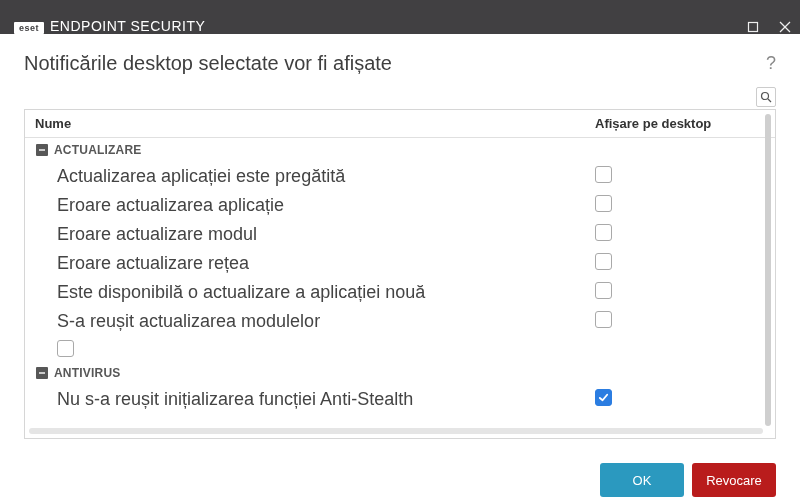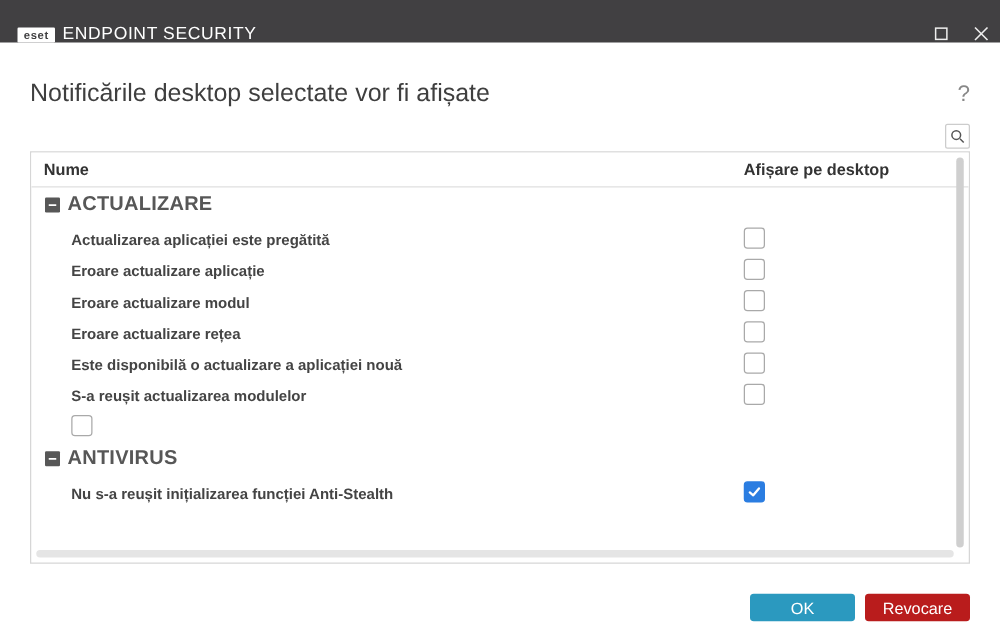--- a/index.html
+++ b/index.html
@@ -10,21 +10,21 @@
   }
   .brand-logo {
     background: #fff; color: #414042; font-size: 9px; font-weight: 700;
     padding: 1px 5px; border-radius: 1px; letter-spacing: 0.5px; margin-right: 6px;
   }
   .brand-text { font-size: 14px; font-weight: 400; letter-spacing: 0.5px; }
   .win-controls { margin-left: auto; display: flex; gap: 18px; align-items: center; }
   .win-btn { width: 14px; height: 14px; display: flex; align-items: center; justify-content: center; cursor: pointer; }
   .win-btn svg { stroke: #eee; }
   .heading-row {
-    padding: 30px 24px 12px 24px; display: flex; align-items: center;
+    padding: 18px 24px 12px 24px; display: flex; align-items: center;
   }
   .heading { font-size: 20px; color: #3f3f3f; font-weight: 400; flex: 1; }
   .help-icon { font-size: 18px; color: #888; cursor: pointer; }
   .content { padding: 0 24px 10px 24px; }
   .search-row { display: flex; justify-content: flex-end; margin-bottom: 2px; }
   .search-btn {
     width: 20px; height: 20px; border: 1px solid #ccc; background: #fff;
     display: flex; align-items: center; justify-content: center; cursor: pointer;
     border-radius: 2px;
   }
@@ -35,27 +35,27 @@
     display: flex; border-bottom: 1px solid #e0e0e0; background: #fff;
     padding: 6px 10px; font-size: 13px; font-weight: 700; color: #333;
   }
   .th-name { flex: 1; }
   .th-display { width: 170px; }
   .tbody {
     overflow-y: auto; height: calc(100% - 32px);
   }
   .exp-icon { width:12px;height:12px;background:#575757;display:inline-flex;align-items:center;justify-content:center;margin:0 6px 0 1px;vertical-align:middle;border-radius:1px; }
   .section-row {
-    padding: 5px 10px; font-size: 16px; font-weight: 700; color: #575757;
+    padding: 5px 10px; font-size: 12px; font-weight: 700; color: #575757;
     display: flex; align-items: center; cursor: pointer;
   }
   .section-row .label { flex: 1; letter-spacing: 0.2px; }
   .item-row {
-    display: flex; align-items: flex-end; padding: 4px 10px 4px 32px;
-    font-size: 12px; color: #444; font-weight: bold;
+    display: flex; align-items: flex-start; padding: 4px 10px 4px 32px;
+    font-size: 18px; color: #444;
   }
   .item-row .label { flex: 1; }
   .item-row .chk-cell { width: 170px; display: flex; align-items: center; }
   .chk {
     width: 17px; height: 17px; border: 1px solid #a9a9a9; border-radius: 3px;
     background: #fff; display: inline-flex; align-items: center; justify-content: center;
     cursor: pointer;
   }
   .chk.checked { background: #2b7de1; border-color: #2b7de1; }
   .chk.checked svg { display: block; }
@@ -66,21 +66,21 @@
   }
   .hscroll {
     position: absolute; left: 4px; right: 12px; bottom: 4px; height: 6px;
     background: #e5e5e5; border-radius: 3px;
   }
   .footer {
     display: flex; justify-content: flex-end; gap: 8px;
     padding: 14px 24px 0 24px;
   }
   .btn {
-    min-width: 84px; height: 22px; border: none; border-radius: 3px;
+    min-width: 84px; height: 34px; border: none; border-radius: 3px;
     font-size: 13px; color: #fff; cursor: pointer; padding: 0 14px;
   }
   .btn-primary { background: #2b99bf; }
   .btn-secondary { background: #b91c1c; }
   .tbody::-webkit-scrollbar { width: 10px; height: 10px; }
   .tbody::-webkit-scrollbar-thumb { background: #c3c3c3; border-radius: 5px; }
 </style>
 </head>
 <body>
 
@@ -131,21 +131,21 @@
           </span>
           <span class="label">ACTUALIZARE</span>
         </div>
         <div class="item-row">
       <span class="label">Actualizarea aplicației este pregătită</span>
       <span class="chk-cell">
         <span class="chk"></span>
       </span>
         </div>
         <div class="item-row">
-      <span class="label">Eroare actualizare aplicație</span>
+      <span class="label">Eroare actualizarea aplicație</span>
       <span class="chk-cell">
         <span class="chk"></span>
       </span>
         </div>
         <div class="item-row">
       <span class="label">Eroare actualizare modul</span>
       <span class="chk-cell">
         <span class="chk"></span>
       </span>
         </div>

